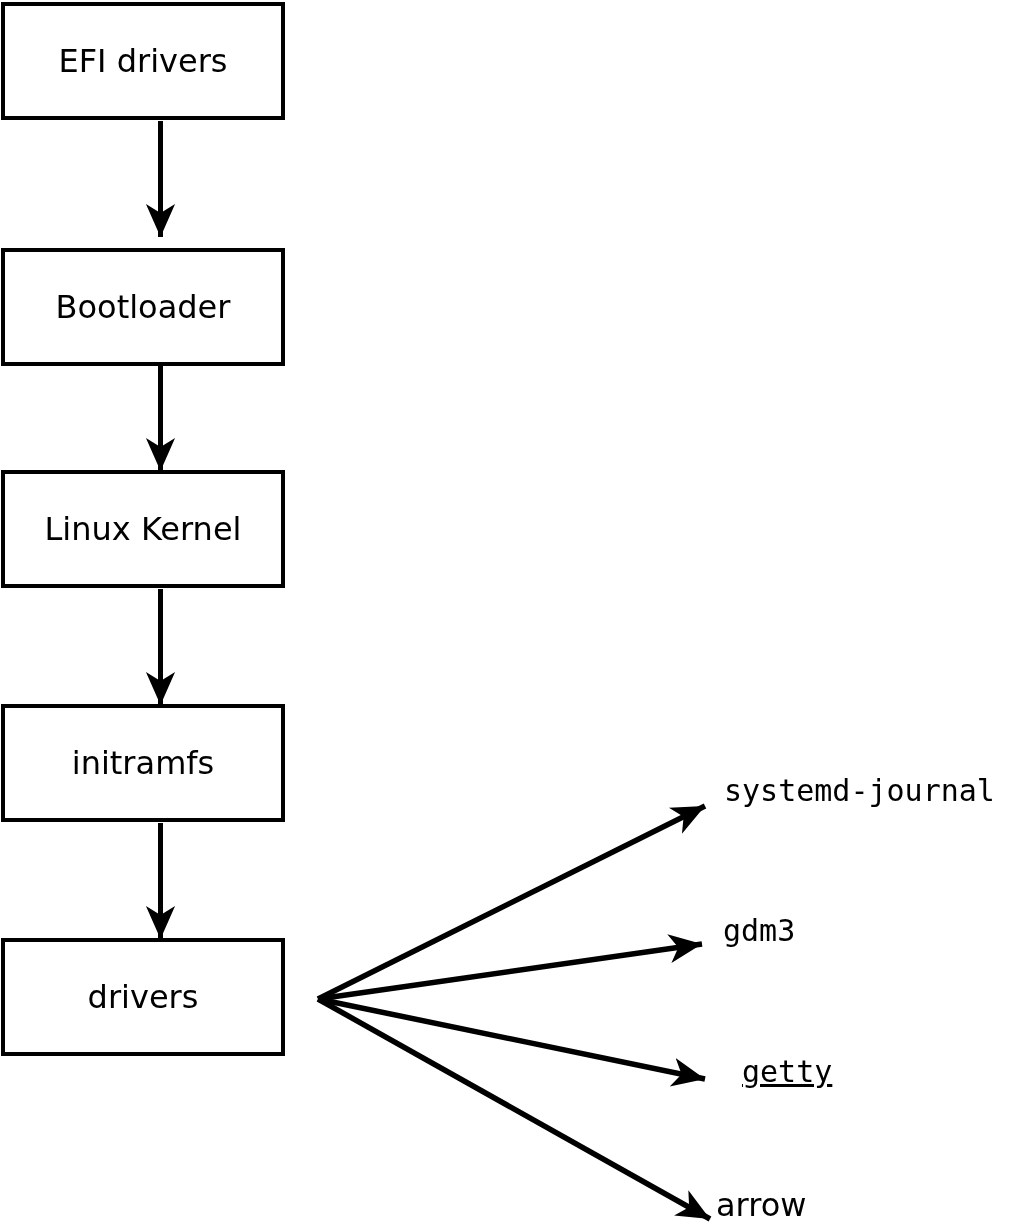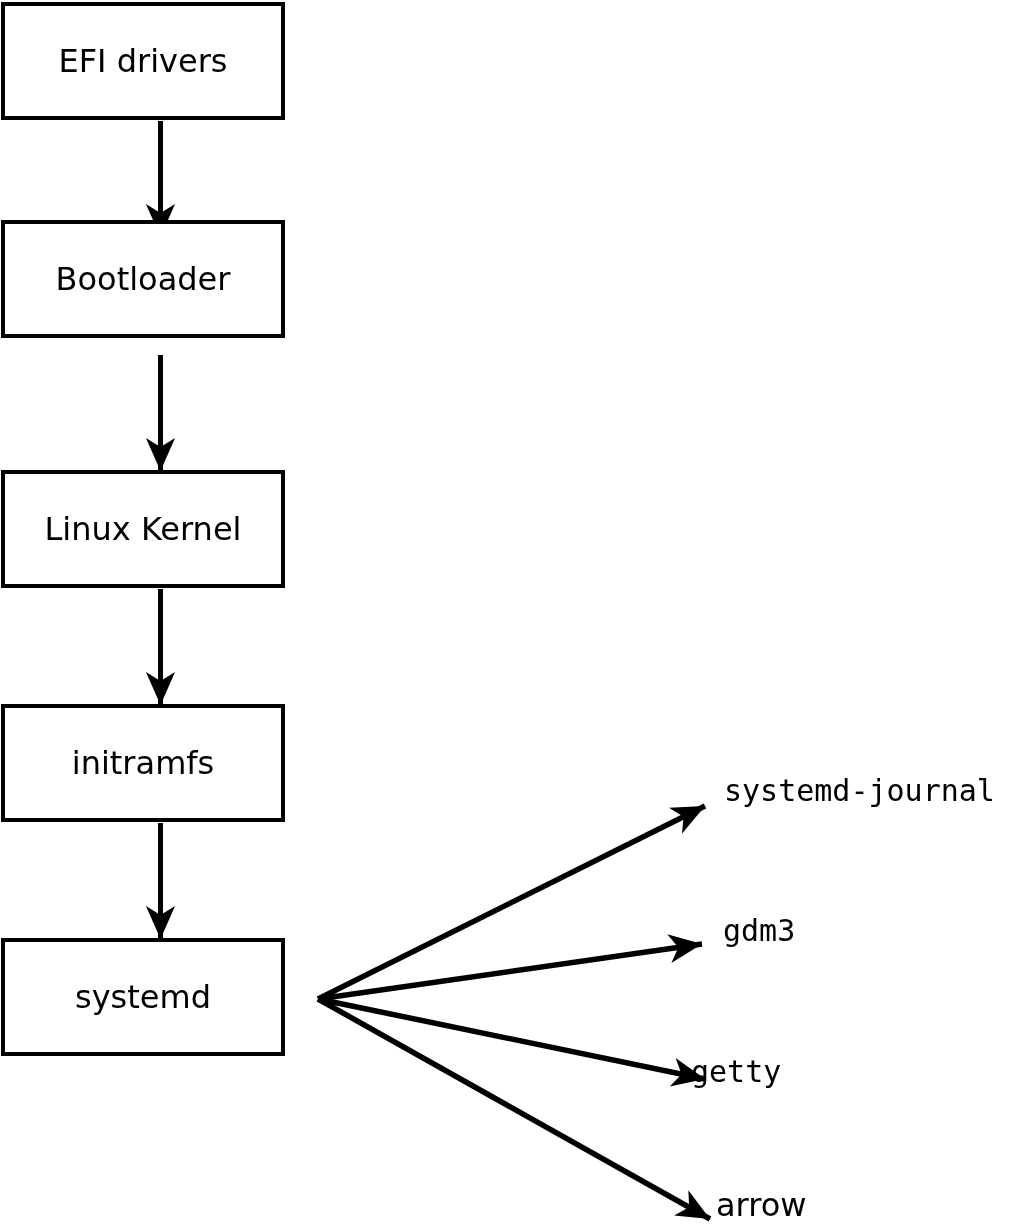--- a/index.html
+++ b/index.html
@@ -36,21 +36,21 @@
     border: 4px solid var(--line);
     background: var(--box-fill);
     display: flex;
     align-items: center;
     justify-content: center;
     font-size: 32px;
     line-height: 1;
     white-space: nowrap;
   }
   .box-efi        { top: 2px; }
-  .box-bootloader { top: 220px; }
+  .box-bootloader { top: 248px; }
   .box-kernel     { top: 470px; }
   .box-initramfs  { top: 704px; }
   .box-systemd    { top: 938px; }
   .note {
     position: absolute;
     left: 559px;
     top: 179px;
     transform: translateY(-50%);
     font-size: 30px;
     white-space: nowrap;
@@ -58,21 +58,21 @@
   .svc-label {
     position: absolute;
     transform: translateY(-50%);
     white-space: nowrap;
     line-height: 1;
   }
   .svc-mono { font-family: "DejaVu Sans Mono", "Liberation Mono", monospace; font-size: 30px; }
   .svc-sans { font-family: "DejaVu Sans", "Liberation Sans", sans-serif; font-size: 32px; }
   .svc-journal { left: 724px; top: 791px; }
   .svc-gdm3    { left: 723px; top: 931px; }
-  .svc-getty   { left: 691px; top: 1072px; }
+  .svc-getty   { left: 742px; top: 1072px; text-decoration: underline; }
   .svc-sshd    { left: 716px; top: 1205px; }
 </style>
 </head>
 <body>
 
 <div class="stage">
 
   <svg class="arrow-layer" viewBox="0 0 1023 1230" xmlns="http://www.w3.org/2000/svg" aria-hidden="true">
     <defs>
       <marker id="dart" viewBox="0 0 12 12" refX="12" refY="6" markerUnits="userSpaceOnUse" markerWidth="33" markerHeight="33" orient="auto">
@@ -97,21 +97,21 @@
   <div class="node-box box-bootloader">
     <span>Bootloader</span>
   </div>
   <div class="node-box box-kernel">
     <span>Linux Kernel</span>
   </div>
   <div class="node-box box-initramfs">
     <span>initramfs</span>
   </div>
   <div class="node-box box-systemd">
-    <span>systemd</span>
+    <span>drivers</span>
   </div>
 
 
   <div class="svc-label svc-mono svc-journal">systemd-journal</div>
   <div class="svc-label svc-mono svc-gdm3">gdm3</div>
   <div class="svc-label svc-mono svc-getty">getty</div>
   <div class="svc-label svc-sans svc-sshd">arrow</div>
 
 </div>
 

